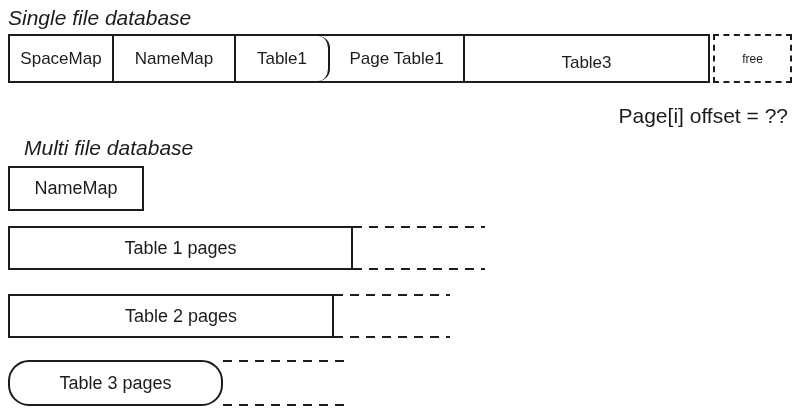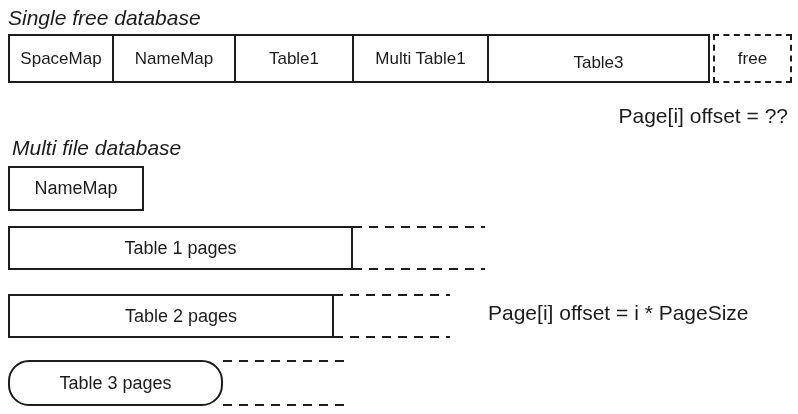--- a/index.html
+++ b/index.html
@@ -17,21 +17,21 @@
 
   .diagram-title {
     position: absolute;
     font-style: italic;
     font-size: 21px;
     line-height: 1.15;
     color: var(--ink);
     white-space: nowrap;
   }
   .title-single { left: 8px; top: 6px; }
-  .title-multi  { left: 12px; top: 136px; }
+  .title-multi  { left: 24px; top: 136px; }
 
   .offset-note {
     position: absolute;
     font-size: 21px;
     line-height: 1.15;
     color: var(--ink);
     white-space: nowrap;
   }
   .note-single { top: 104px; right: 10px; }
   .note-multi  { left: 488px; top: 301px; }
@@ -48,34 +48,34 @@
   .segment {
     display: flex;
     align-items: center;
     justify-content: center;
     font-size: 17px;
     white-space: nowrap;
     border-right: 2px solid var(--ink);
   }
   .seg-0 { width: 104px; }
   .seg-1 { width: 122px; }
-  .seg-2 { width: 118px; }
+  .seg-2 { width: 94px; border-radius: 12px; }
   .seg-3 { width: 135px; }
   .seg-4 { width: 135px; }
   .seg-5 { flex: 1; border-right: none; margin-top: 8px; }
 
   .free-box {
     position: absolute;
     left: 713px; top: 34px;
     width: 79px; height: 49px;
     border: 2px dashed var(--ink);
     display: flex;
     align-items: center;
     justify-content: center;
-    font-size: 17px;
+    font-size: 12px;
   }
 
   
   .solid-box {
     position: absolute;
     border: 2px solid var(--ink);
     display: flex;
     align-items: center;
     justify-content: center;
     font-size: 18px;
@@ -100,42 +100,41 @@
   .ext::after  { bottom: 0; }
   .row1-ext { left: 353px; top: 226px; width: 132px; height: 44px; }
   .row2-ext { left: 334px; top: 294px; width: 116px; height: 44px; }
   .row3-ext { left: 223px; top: 360px; width: 125px; height: 46px; }
 </style>
 </head>
 <body>
 
 <div class="canvas">
 
-  <div class="diagram-title title-single">Single free database</div>
+  <div class="diagram-title title-single">Single file database</div>
 
   <div class="file-bar">
     <div class="segment seg-0">SpaceMap</div>
     <div class="segment seg-1">NameMap</div>
     <div class="segment seg-2">Table1</div>
-    <div class="segment seg-4">Multi Table1</div>
+    <div class="segment seg-4">Page Table1</div>
     <div class="segment seg-5">Table3</div>
   </div>
 
   <div class="free-box">free</div>
 
   <div class="offset-note note-single">Page[i] offset = ??</div>
 
   <div class="diagram-title title-multi">Multi file database</div>
 
   <div class="solid-box namemap-box">NameMap</div>
 
   <div class="solid-box row1-box">Table 1 pages</div>
   <div class="ext row1-ext"></div>
 
   <div class="solid-box row2-box">Table 2 pages</div>
   <div class="ext row2-ext"></div>
 
-  <div class="offset-note note-multi">Page[i] offset = i * PageSize</div>
 
   <div class="solid-box row3-box">Table 3 pages</div>
   <div class="ext row3-ext"></div>
 
 </div>
 
 </body></html>

